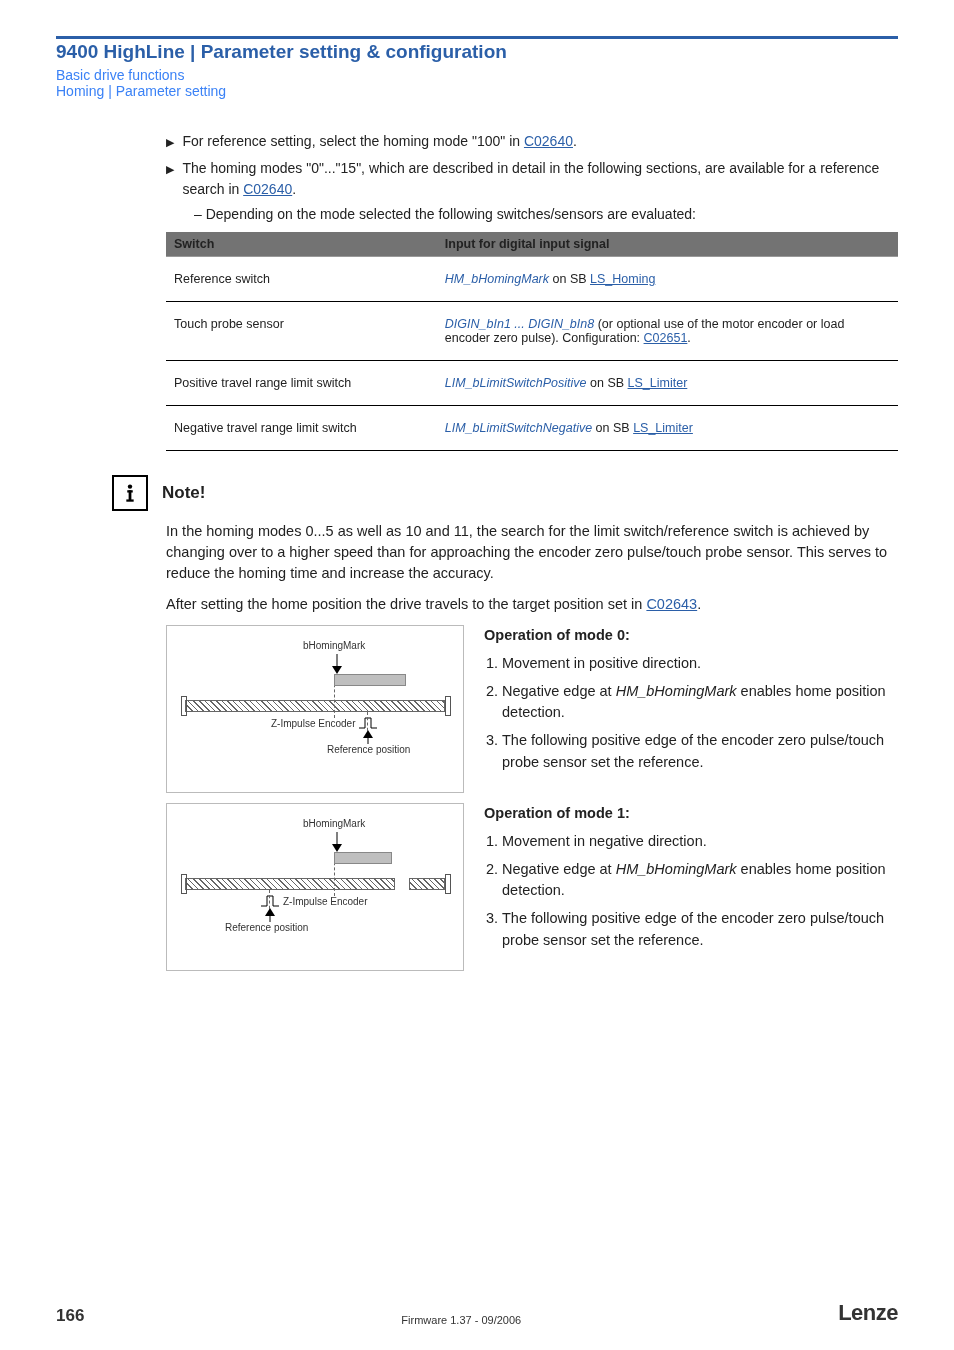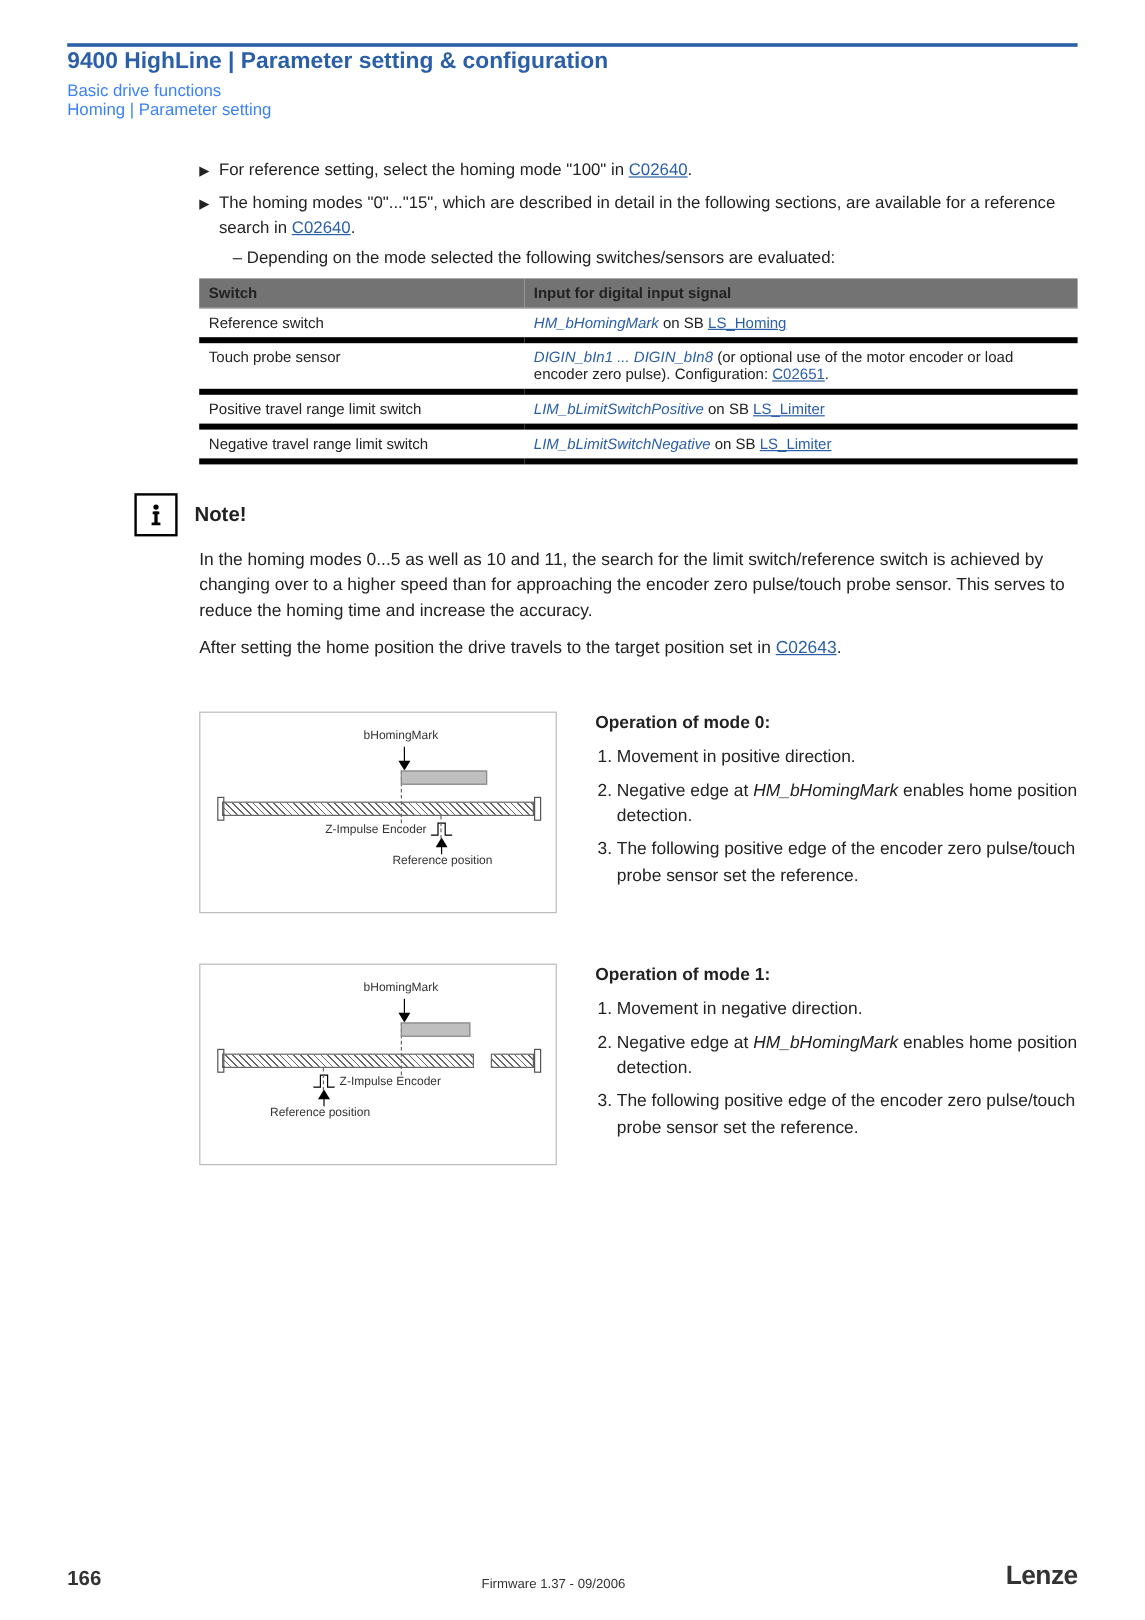--- a/index.html
+++ b/index.html
@@ -9,27 +9,27 @@
 .title{color:#2b5fa8;font-size:19px;font-weight:700;margin-bottom:4px}
 .sub1,.sub2{font-size:14px;color:#3b82f6}
 .body-col{margin-left:110px;margin-top:32px}
 .bullet{display:flex;gap:8px;font-size:14px;line-height:1.5;margin-bottom:6px}
 .bullet .tri{flex:0 0 auto}
 .sub-dash{margin-left:28px;font-size:14px;margin-bottom:10px}
 a.link{color:#2b5fa8;text-decoration:underline}
 em.ital{font-style:italic;color:#2b5fa8}
 table.sw{width:100%;border-collapse:collapse;font-size:12.5px;margin-top:6px;margin-bottom:24px}
 table.sw th{text-align:left;background:#737373;padding:5px 8px;font-weight:700;border-bottom:1px solid #999}
-table.sw td{padding:5px 8px;border-bottom:5px solid #000000;vertical-align:top}
+table.sw td{padding:15px 8px;border-bottom:1px solid #000000;vertical-align:top}
 .note-row{display:flex;align-items:center;gap:14px;margin:6px 0 10px -54px}
 .note-icon{width:36px;height:36px;border:2.5px solid #000;display:flex;align-items:center;justify-content:center}
 .note-icon svg{width:22px;height:22px}
 .note-lbl{font-size:17px;font-weight:700}
 .note-body{font-size:14.5px;line-height:1.45;margin-left:0;margin-bottom:10px}
-.mode-row{display:flex;gap:32px;margin-top:42px}
+.mode-row{display:flex;gap:20px;margin-top:10px}
 .diag-box{width:298px;height:168px;border:1px solid #bbb;flex:0 0 auto;position:relative;font-size:10px;font-family:Arial,sans-serif}
 .mode-txt{flex:1;font-size:14.5px;line-height:1.5}
 .mode-txt .mt-title{font-weight:700;margin-bottom:6px}
 .mode-txt ol{margin-left:18px}
 .mode-txt li{margin-bottom:6px}
 .mode-txt em{font-style:italic}
 .ftr{position:absolute;bottom:24px;left:56px;right:56px;display:flex;justify-content:space-between;align-items:flex-end;font-size:11px;color:#333}
 .ftr .pn{font-weight:700;font-size:17px}
 .ftr .logo{font-weight:700;font-size:22px;letter-spacing:-0.5px}
 .tri::before{content:"▶";font-size:11px;color:#222}

